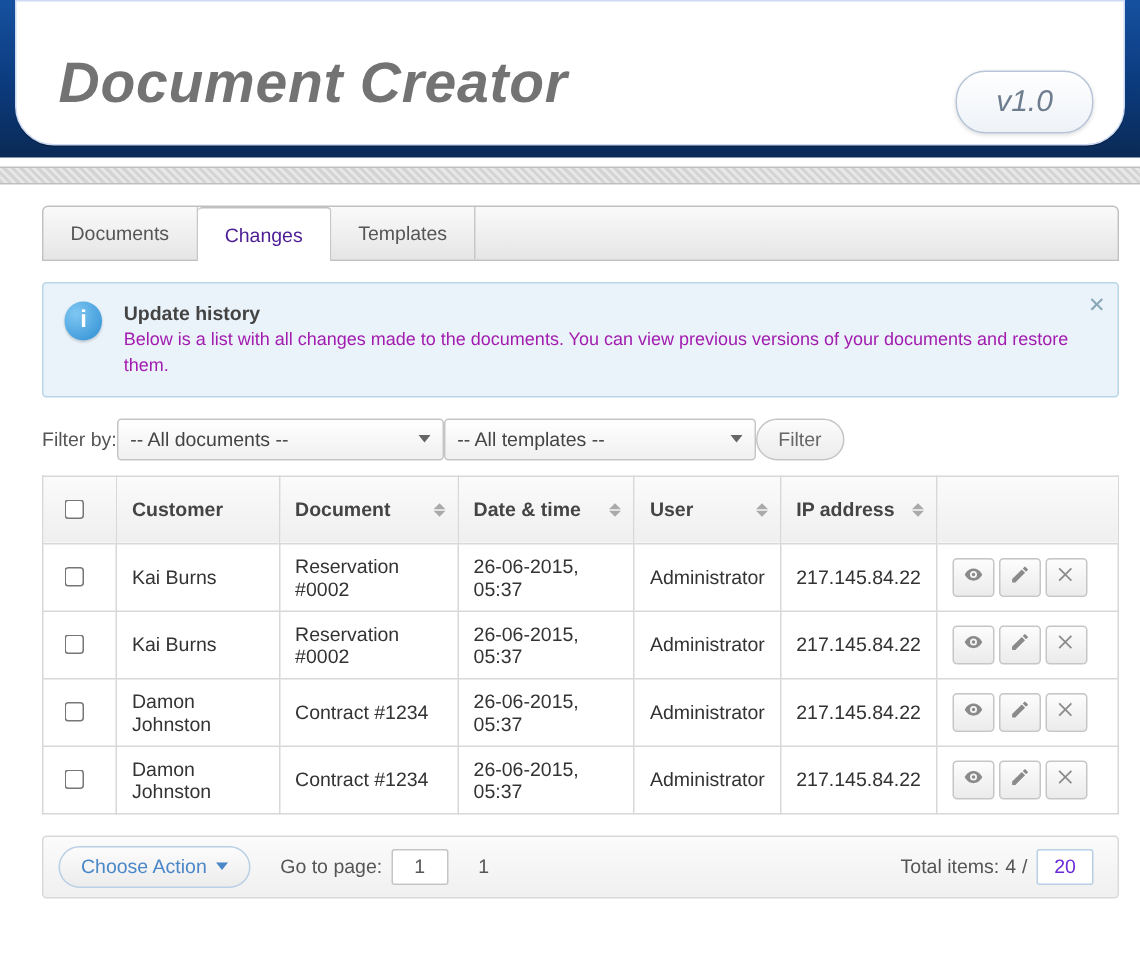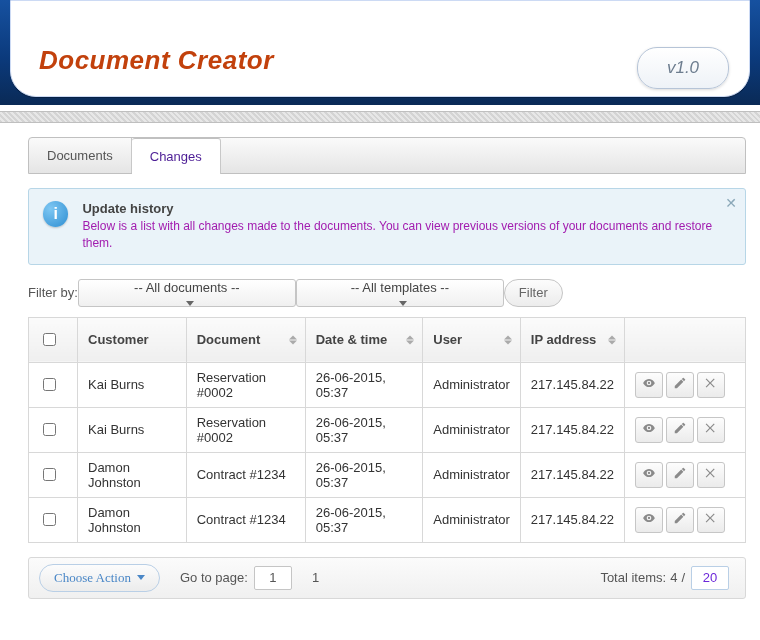--- a/index.html
+++ b/index.html
@@ -2,22 +2,22 @@
 <html><head>
 <meta charset="utf-8">
 <style>
   html, body { margin: 0; padding: 0; font-family: Arial, Helvetica, sans-serif; font-size: 13px; color: #333; background: #fff; }
   .page { width: 760px; height: 640px; overflow: hidden; }
 
   
   .header-wrap { height: 105px; background: #0a2b5a; }
   .header-wrap { background: linear-gradient(#1651a0 0%, #0b3a7c 55%, #0a2a56 100%); }
   .header-pill { margin: 0 10px; height: 95px; background: #fff; border-radius: 0 0 26px 26px; position: relative; box-shadow: 0 1px 0 rgba(0,0,0,0.25); border: 1px solid #ccdaf4; }
-  .app-title { position: absolute; left: 28px; top: 44px; font-size: 26px; font-weight: 700; font-style: italic; color: #c2410c; letter-spacing: .5px; }
-  .version-badge { position: absolute; right: 20px; top: 46px; height: 40px; min-width: 62px; border-radius: 20px; background: linear-gradient(#fff,#eef2f7); border: 1px solid #b6c4d7; display: flex; align-items: center; justify-content: center; color: #6d7d8f; font-size: 17px; font-style: italic; padding: 0 14px; box-shadow: 0 1px 3px rgba(0,0,0,0.15); }
+  .app-title { position: absolute; left: 28px; top: 34px; font-size: 38px; font-weight: 700; font-style: italic; color: #737373; letter-spacing: .5px; }
+  .version-badge { position: absolute; right: 20px; top: 46px; height: 40px; min-width: 62px; border-radius: 20px; background: linear-gradient(#fff,#eef2f7); border: 1px solid #b6c4d7; display: flex; align-items: center; justify-content: center; color: #6d7d8f; font-size: 20px; font-style: italic; padding: 0 14px; box-shadow: 0 1px 3px rgba(0,0,0,0.15); }
   .hr-stripe { height: 10px; background: repeating-linear-gradient(45deg,#d4d4d4 0 2px,#e7e7e7 2px 4px); border-top: 1px solid #bfbfbf; border-bottom: 1px solid #bfbfbf; margin-top: 6px; }
 
   
   .content { padding: 14px 14px 0 28px; }
 
   
   .tabs { display: flex; background: linear-gradient(#fafafa,#e5e5e5); border: 1px solid #c0c0c0; border-radius: 4px 4px 0 0; height: 35px; align-items: stretch; }
   .tab { display: flex; align-items: center; padding: 0 18px; color: #555; border-right: 1px solid #c8c8c8; font-size: 13px; cursor: pointer; }
   .tab.active { background: #fff; color: #4c1d95; border-top: 1px solid #c0c0c0; margin-top:-1px; border-radius: 3px 3px 0 0; position: relative; top: 1px; }
   .tab:first-child { border-radius: 3px 0 0 0; }
@@ -25,24 +25,24 @@
   
   .infobox { margin-top: 14px; border: 1px solid #b7d6e7; background: #eaf3f9; border-radius: 3px; padding: 12px 14px; display: flex; gap: 14px; position: relative; }
   .infobox .icon { width: 26px; height: 26px; border-radius: 50%; background: radial-gradient(circle at 30% 30%, #7ec7f3, #2e8ed2); color: #fff; display: flex; align-items: center; justify-content: center; font-weight: bold; font-size: 16px; box-shadow: 0 1px 2px rgba(0,0,0,0.2); }
   .infobox .close { position: absolute; right: 8px; top: 6px; color: #8aa7b8; font-size: 14px; cursor: pointer; }
   .infobox strong { color: #444; display: block; margin-bottom: 2px; }
   .infobox p { margin: 0; color: #a21caf; font-size: 12px; line-height: 1.4; }
 
   
   .filter-row { display: flex; align-items: center; gap: 0; margin: 14px 0 10px 0; }
   .filter-label { color: #555; font-size: 13px; }
-  .select { display: flex; align-items: center; justify-content: space-between; border: 1px solid #c5c5c5; border-radius: 3px; background: linear-gradient(#fff,#f0f0f0); height: 26px; padding: 0 8px; font-size: 13px; color: #444; min-width: 200px; cursor: pointer; flex-direction: column; }
+  .select { display: flex; align-items: center; justify-content: space-between; border: 1px solid #c5c5c5; border-radius: 3px; background: linear-gradient(#fff,#f0f0f0); height: 26px; padding: 0 8px; font-size: 13px; color: #444; min-width: 200px; cursor: pointer; }
   .select .caret { width: 0; height: 0; border-left: 4px solid transparent; border-right: 4px solid transparent; border-top: 5px solid #666; margin-left: 6px; }
   .btn { border: 1px solid #c5c5c5; background: linear-gradient(#fcfcfc,#ececec); border-radius: 14px; height: 26px; padding: 0 14px; display: inline-flex; align-items: center; color: #666; font-size: 13px; cursor: pointer; }
-  .btn.blue { color: #4a87c7; border-color: #b9cfe6; font-family: Liberation Serif, serif; }
+  .btn.blue { color: #4a87c7; border-color: #b9cfe6; }
 
   
   table.data { width: 100%; border-collapse: collapse; margin-top: 2px; }
   table.data th, table.data td { border: 1px solid #d8d8d8; padding: 0 10px; height: 44px; text-align: left; font-size: 13px; }
   table.data th { background: linear-gradient(#fbfbfb,#efefef); font-weight: bold; color: #444; position: relative; white-space: nowrap; }
   table.data th .sort { position: absolute; right: 8px; top: 50%; transform: translateY(-50%); display: flex; flex-direction: column; gap: 1px; }
   .sort .up, .sort .down { width: 0; height: 0; border-left: 4px solid transparent; border-right: 4px solid transparent; }
   .sort .up { border-bottom: 4px solid #aaa; }
   .sort .down { border-top: 4px solid #aaa; }
   .chk { width: 28px; text-align: center; }
@@ -68,20 +68,21 @@
       <div class="version-badge">v1.0</div>
     </div>
   </div>
   <div class="hr-stripe"></div>
 
   <div class="content">
 
     <div class="tabs">
       <div class="tab">Documents</div>
       <div class="tab active">Changes</div>
+      <div class="tab">Templates</div>
     </div>
 
     <div class="infobox">
       <div class="icon">i</div>
       <div>
         <strong>Update history</strong>
         <p>Below is a list with all changes made to the documents. You can view previous versions of your documents and restore them.</p>
       </div>
       <div class="close">✕</div>
     </div>

